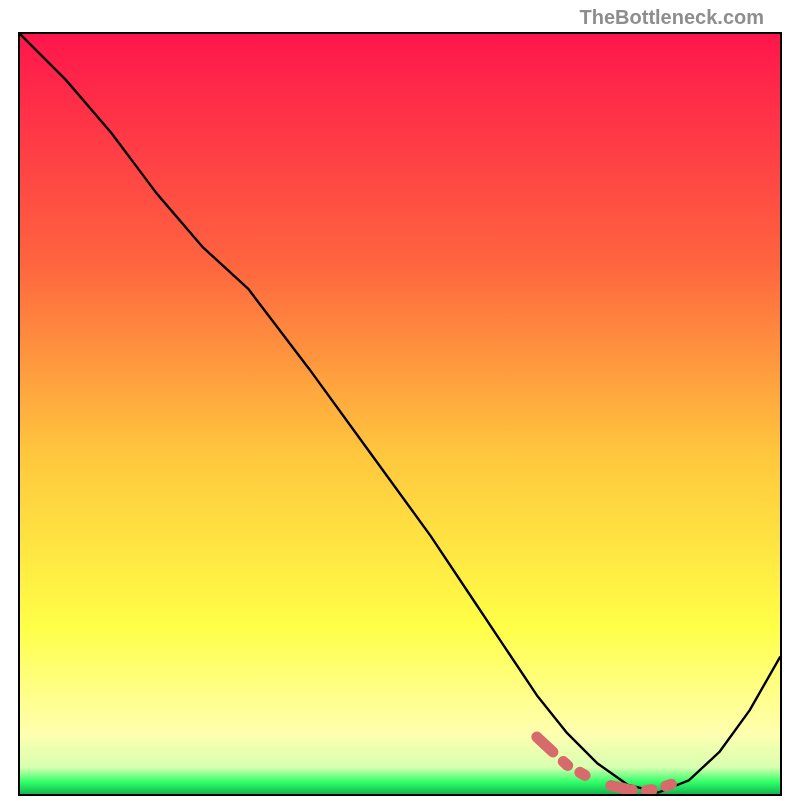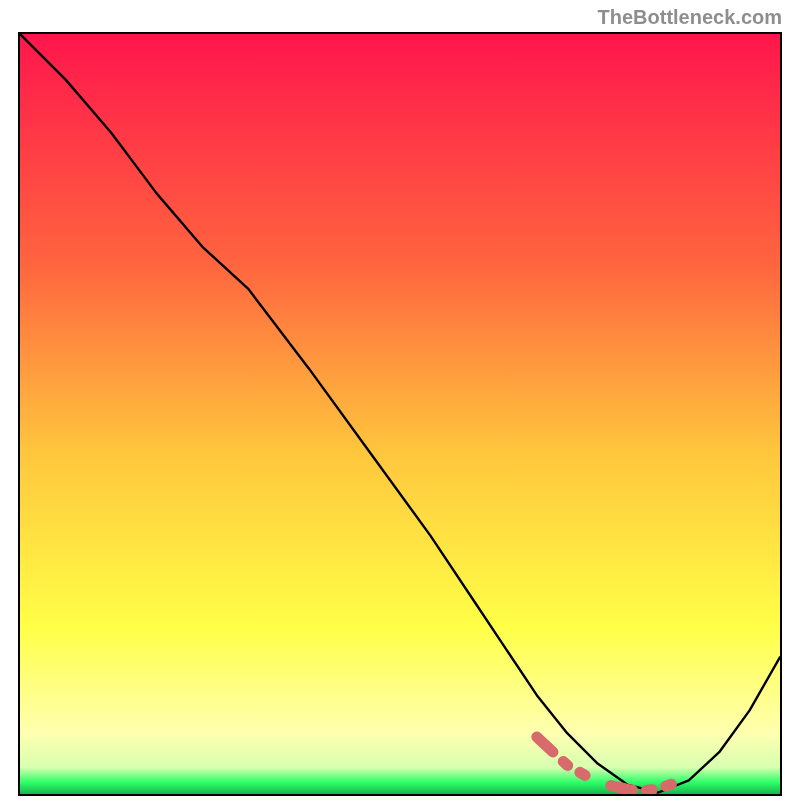--- a/index.html
+++ b/index.html
@@ -23,21 +23,21 @@
   }
   .plot-area {
     position: absolute;
     left: 0;
     top: 0;
     width: 100%;
     height: 100%;
   }
   .watermark {
     position: absolute;
-    right: 18px;
+    right: 36px;
     top: 6px;
     font-size: 20px;
     font-weight: 700;
     color: #8e8e8e;
   }
 </style>
 </head>
 <body>
 
 <div class="watermark">TheBottleneck.com</div>

